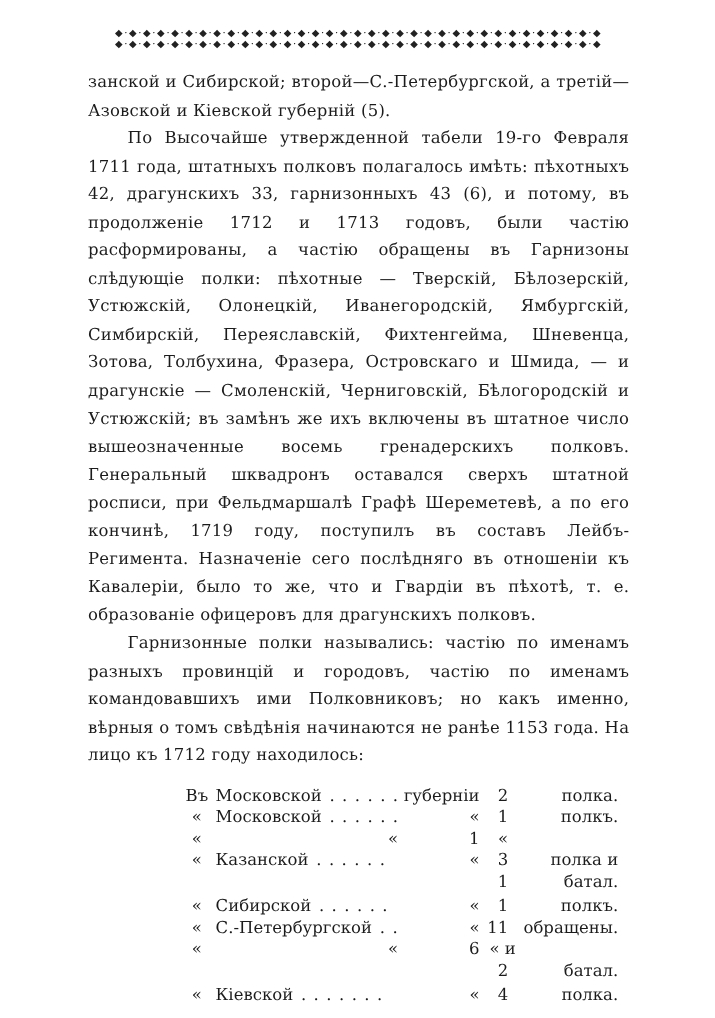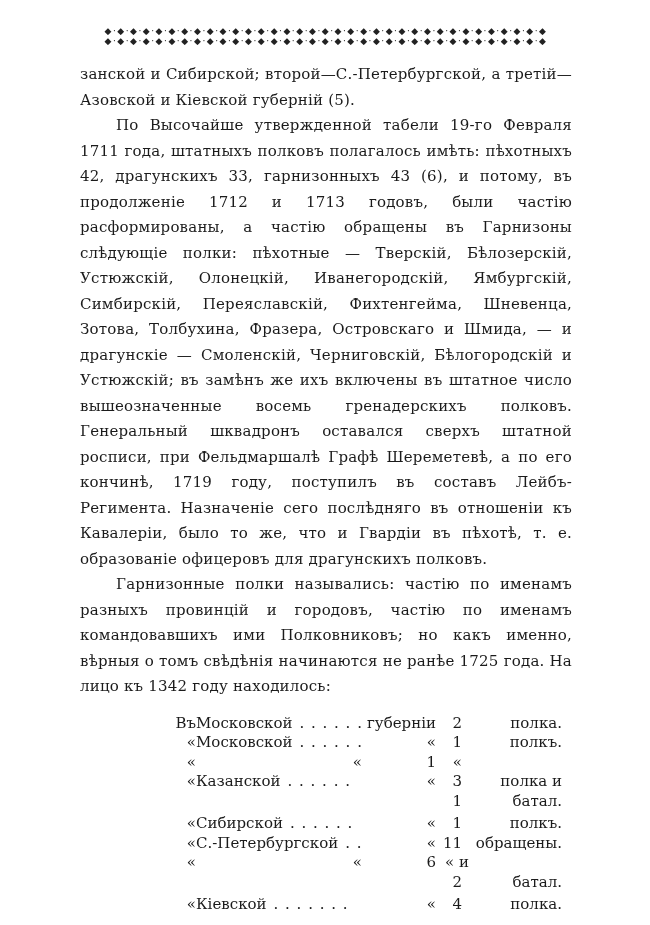--- a/index.html
+++ b/index.html
@@ -50,21 +50,21 @@
   }
   .trow {
     display: grid;
     grid-template-columns: 34px 1fr 74px 26px 100px;
     align-items: baseline;
     white-space: nowrap;
   }
   .trow.cont {
     margin-bottom: 3px;
   }
-  .c-prefix { text-align: right; }
+  .c-prefix { text-align: center; }
   .c-name   { overflow: hidden; }
   .c-name .dots { margin-left: 7px; letter-spacing: 1px; }
   .c-mid    { text-align: right; padding-left: 4px; }
   .c-num    { text-align: right; }
   .c-unit   { text-align: right; padding-left: 9px; }
 </style>
 </head>
 <body>
 
 <div class="page">
@@ -73,21 +73,21 @@
     <div>◆·◆·◆·◆·◆·◆·◆·◆·◆·◆·◆·◆·◆·◆·◆·◆·◆·◆·◆·◆·◆·◆·◆·◆·◆·◆·◆·◆·◆·◆·◆·◆·◆·◆·◆</div>
     <div>◆·◆·◆·◆·◆·◆·◆·◆·◆·◆·◆·◆·◆·◆·◆·◆·◆·◆·◆·◆·◆·◆·◆·◆·◆·◆·◆·◆·◆·◆·◆·◆·◆·◆·◆</div>
   </div>
 
   <div class="text-block">
 
     <p class="para">занской и Сибирской; второй—С.-Петербургской, а третій—Азовской и Кіевской губерній (5).</p>
 
     <p class="para indent">По Высочайше утвержденной табели 19-го Февраля 1711 года, штатныхъ полковъ полагалось имѣть: пѣхотныхъ 42, драгунскихъ 33, гарнизонныхъ 43 (6), и потому, въ продолженіе 1712 и 1713 годовъ, были частію расформированы, а частію обращены въ Гарнизоны слѣдующіе полки: пѣхотные — Тверскій, Бѣлозерскій, Устюжскій, Олонецкій, Иванегородскій, Ямбургскій, Симбирскій, Переяславскій, Фихтенгейма, Шневенца, Зотова, Толбухина, Фразера, Островскаго и Шмида, — и драгунскіе — Смоленскій, Черниговскій, Бѣлогородскій и Устюжскій; въ замѣнъ же ихъ включены въ штатное число вышеозначенные восемь гренадерскихъ полковъ. Генеральный шквадронъ оставался сверхъ штатной росписи, при Фельдмаршалѣ Графѣ Шереметевѣ, а по его кончинѣ, 1719 году, поступилъ въ составъ Лейбъ-Регимента. Назначеніе сего послѣдняго въ отношеніи къ Кавалеріи, было то же, что и Гвардіи въ пѣхотѣ, т. е. образованіе офицеровъ для драгунскихъ полковъ.</p>
 
-    <p class="para indent">Гарнизонные полки назывались: частію по именамъ разныхъ провинцій и городовъ, частію по именамъ командовавшихъ ими Полковниковъ; но какъ именно, вѣрныя о томъ свѣдѣнія начинаются не ранѣе 1725 года. На лицо къ 1342 году находилось:</p>
+    <p class="para indent">Гарнизонные полки назывались: частію по именамъ разныхъ провинцій и городовъ, частію по именамъ командовавшихъ ими Полковниковъ; но какъ именно, вѣрныя о томъ свѣдѣнія начинаются не ранѣе 1153 года. На лицо къ 1712 году находилось:</p>
 
     <div class="garrison-table">
 
         <div class="trow">
           <span class="c-prefix">Въ</span>
           <span class="c-name"><span>Московской</span><span class="dots">. . . . . .</span></span>
           <span class="c-mid">губерніи</span>
           <span class="c-num">2</span>
           <span class="c-unit">полка.</span>
         </div>

